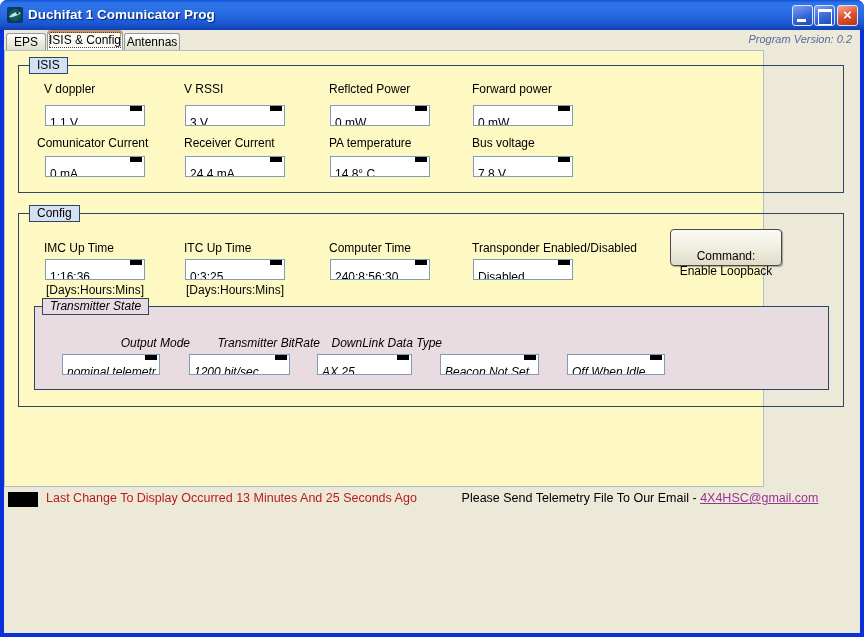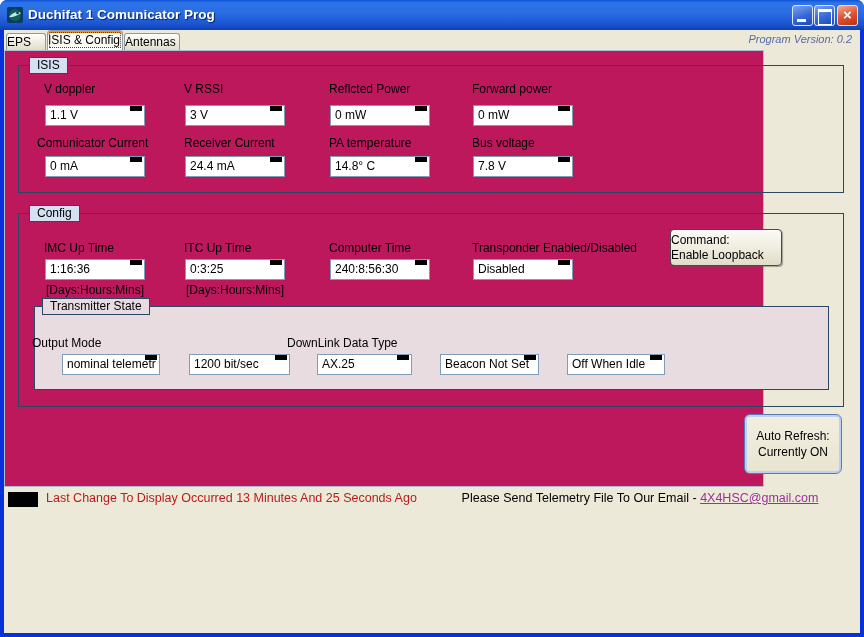--- a/index.html
+++ b/index.html
@@ -17,53 +17,53 @@
   #btn-min  { left:792px; background:linear-gradient(160deg,#7da2f4 0%,#3667d8 55%,#1e49b8 100%); }
   #btn-max  { left:814px; background:linear-gradient(160deg,#7da2f4 0%,#3667d8 55%,#1e49b8 100%); }
   #btn-close{ left:837px; background:linear-gradient(160deg,#f4ab92 0%,#dd5434 50%,#b83313 100%);
     color:#fff; font-weight:bold; font-size:15px; text-align:center; line-height:18px; }
   #btn-min::after { content:""; position:absolute; left:4px; bottom:3px; width:9px; height:3px; background:#fff; }
   #btn-max::after { content:""; position:absolute; left:3px; top:3px; width:12px; height:12px;
     border:1px solid #fff; border-top-width:3px; }
 
   .content { position:absolute; left:4px; right:4px; top:30px; bottom:4px; background:#ece9d8; }
 
-  .tab { position:absolute; border:1px solid #919b9c; border-bottom:none; 
+  .tab { position:absolute; border:1px solid #919b9c; border-bottom:none; text-align:center;
     font-size:12px; color:#000; background:linear-gradient(#ffffff,#eceadb 60%,#e0ddc9);
     border-radius:3px 3px 0 0; z-index:1; }
   #tab-eps { left:2px; top:3px; width:40px; height:17px; line-height:16px; }
   #tab-isis { left:43px; top:0; width:76px; height:20px; line-height:19px; z-index:3;
     background:#fcfbf5; box-shadow:inset 0 2px 0 #e78f2f; border-radius:4px 4px 0 0;
     outline:1px dotted #444; outline-offset:-3px; }
   #tab-antennas { left:120px; top:3px; width:56px; height:17px; line-height:16px; }
   .version { position:absolute; right:8px; top:3px; font-style:italic; font-size:11px; color:#5b69a4; }
 
   .tabpage { position:absolute; left:0; top:20px; width:760px; height:437px;
-    background:#be185d; border:1px solid #aebcd4; z-index:2; }
+    background:#fef9c3; border:1px solid #aebcd4; z-index:2; }
 
   .group { position:absolute; border:1px solid #2b4766; }
   #isis-group   { left:13px; top:14px;  width:826px; height:128px; }
   #config-group { left:13px; top:162px; width:826px; height:194px; }
   .legend { position:absolute; top:-9px; left:10px; height:17px; line-height:15px;
     background:#d5e0f3; border:1px solid #2b4766; padding:0 7px; font-size:12px; white-space:nowrap; }
 
   #tx-panel { position:absolute; left:29px; top:255px; width:795px; height:84px;
-    background:#e9dce0; border:1px solid #2b4766; }
+    background:#e9dce0; border:1px solid #2b4766;font-style:italic; }
   #tx-panel .legend { background:#e9dce0; left:7px; }
 
   .lbl { position:absolute; font-size:12px; color:#000; white-space:nowrap; }
-  .lbl-c { position:absolute; font-size:12px; color:#000; text-align:left; white-space:nowrap; }
+  .lbl-c { position:absolute; font-size:12px; color:#000; text-align:right; white-space:nowrap; }
   .tbox { position:absolute; width:100px; height:21px; background:#fff; border:1px solid #7f9db9;
-    font-size:12px; line-height:18px; padding:0 4px; white-space:nowrap; overflow:hidden; }
+    font-size:12px; line-height:18px; padding:8px 4px; white-space:nowrap; overflow:hidden; }
   .sq { position:absolute; top:-7px; right:2px; width:12px; height:12px; background:#000; }
   .cap { position:absolute; font-size:12px; color:#000; text-align:center; white-space:nowrap; }
 
   .cmdbtn { position:absolute; left:651px; top:15px; width:112px; height:37px; border:1px solid #4a4a4a;
     border-radius:4px; background:linear-gradient(180deg,#fbfaf6,#efecdd 55%,#e0dcc8);
-    font-size:12px; text-align:left; padding-top:3px; line-height:15px;
+    font-size:12px; text-align:center; padding-top:19px; line-height:15px;
     box-shadow:1px 1px 1px rgba(90,90,90,.5); }
 
   .refreshbtn { position:absolute; left:739px; top:363px; width:98px; height:60px;
     border:1px solid #5a7ab8; border-radius:6px; background:linear-gradient(180deg,#f2efe2,#e8e4d0);
     box-shadow:inset 0 0 0 2px #bcd0f0; font-size:12px; text-align:center; padding-top:13px; line-height:16px; }
 
   .blackbox { position:absolute; left:4px; top:462px; width:30px; height:15px; background:#000; }
   .status-left { position:absolute; left:42px; top:461px; font-size:12.5px; color:#b91c1c; white-space:nowrap; }
   .status-right { position:absolute; left:420px; top:461px; width:432px; text-align:center;
     font-size:12.5px; color:#000; white-space:nowrap; }
@@ -189,20 +189,21 @@
 
       <div id="tx-panel">
         <span class="legend">Transmitter State</span>
 
         <span class="lbl-c" style="left:-3px;top:29px;width:158px">Output Mode</span>
         <div class="tbox" style="left:27px;top:47px;width:98px">
           <span>nominal telemetr</span>
           <span class="sq"></span>
         </div>
 
+        <span class="lbl-c" style="left:124px;top:29px;width:161px">Transmitter BitRate</span>
         <div class="tbox" style="left:154px;top:47px;width:101px">
           <span>1200 bit/sec</span>
           <span class="sq"></span>
         </div>
 
         <span class="lbl-c" style="left:252px;top:29px;width:155px">DownLink Data Type</span>
         <div class="tbox" style="left:282px;top:47px;width:95px">
           <span>AX.25</span>
           <span class="sq"></span>
         </div>
@@ -211,24 +212,20 @@
           <span>Beacon Not Set</span>
           <span class="sq"></span>
         </div>
 
         <div class="tbox" style="left:532px;top:47px;width:98px">
           <span>Off When Idle</span>
           <span class="sq"></span>
         </div>
       </div>
 
-      <div class="refreshbtn">
-        <div>Auto Refresh:</div>
-        <div>Currently ON</div>
-      </div>
 
     </div>
 
     <div class="blackbox"></div>
     <span class="status-left">Last Change To Display Occurred 13 Minutes And 25 Seconds Ago</span>
     <span class="status-right">
       <span>Please Send Telemetry File To Our Email - </span><a href="#">4X4HSC@gmail.com</a>
     </span>
 
   </div>

